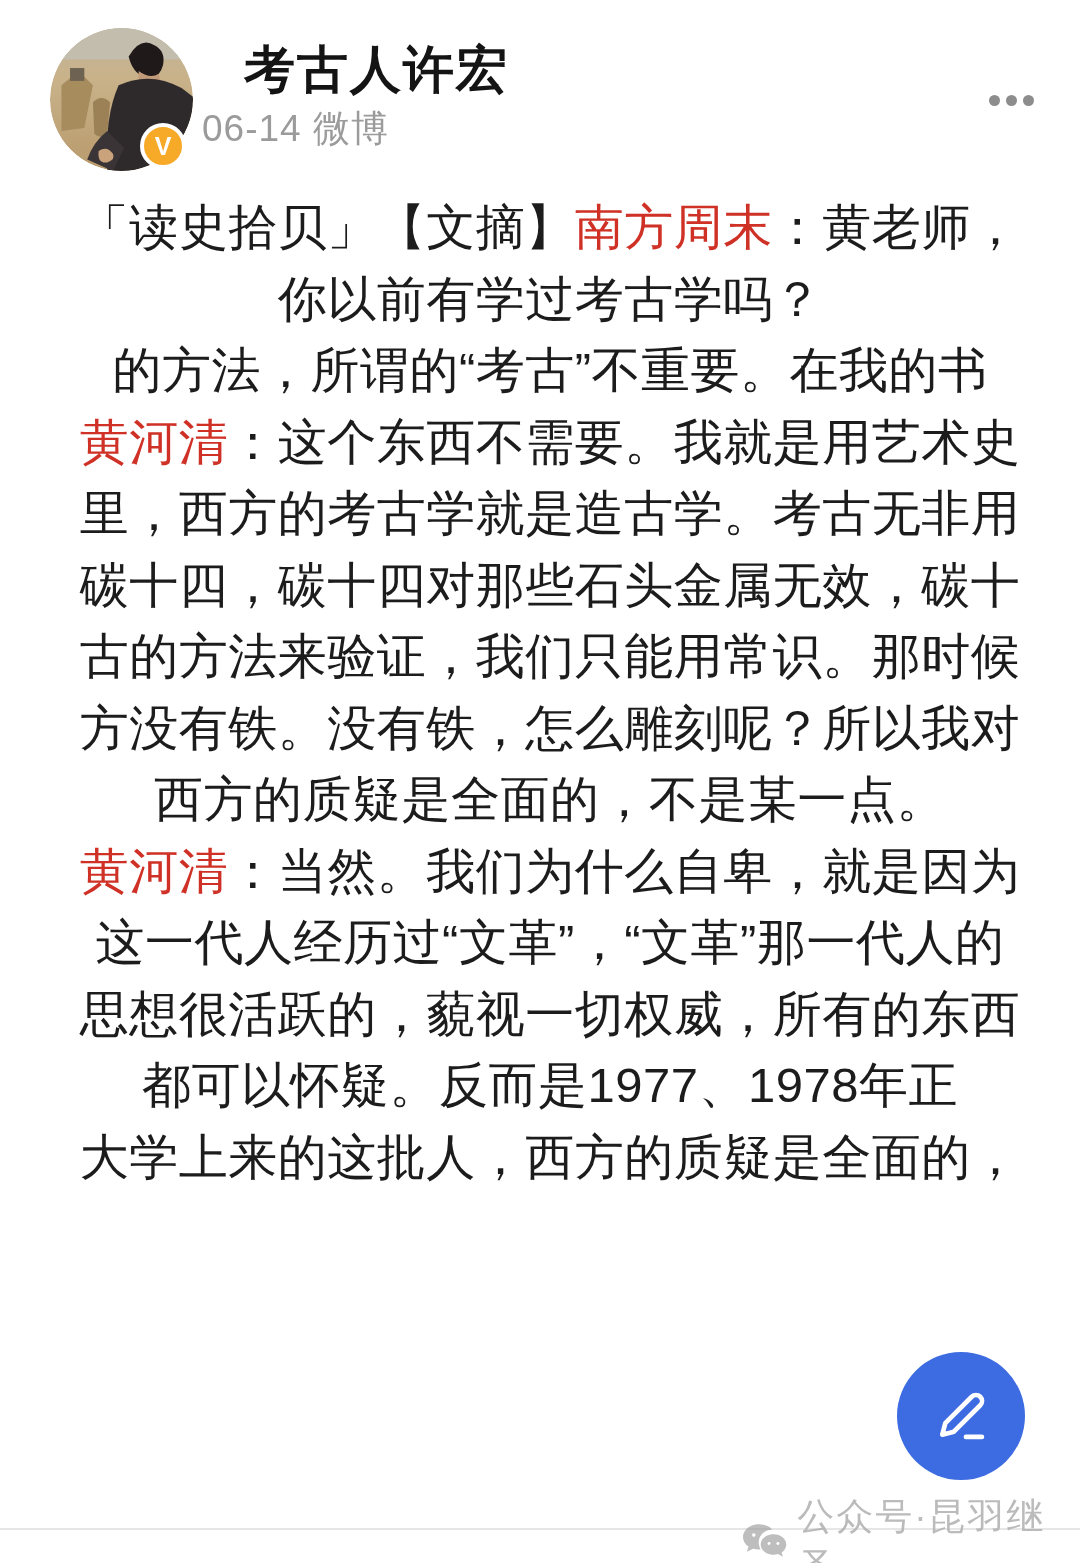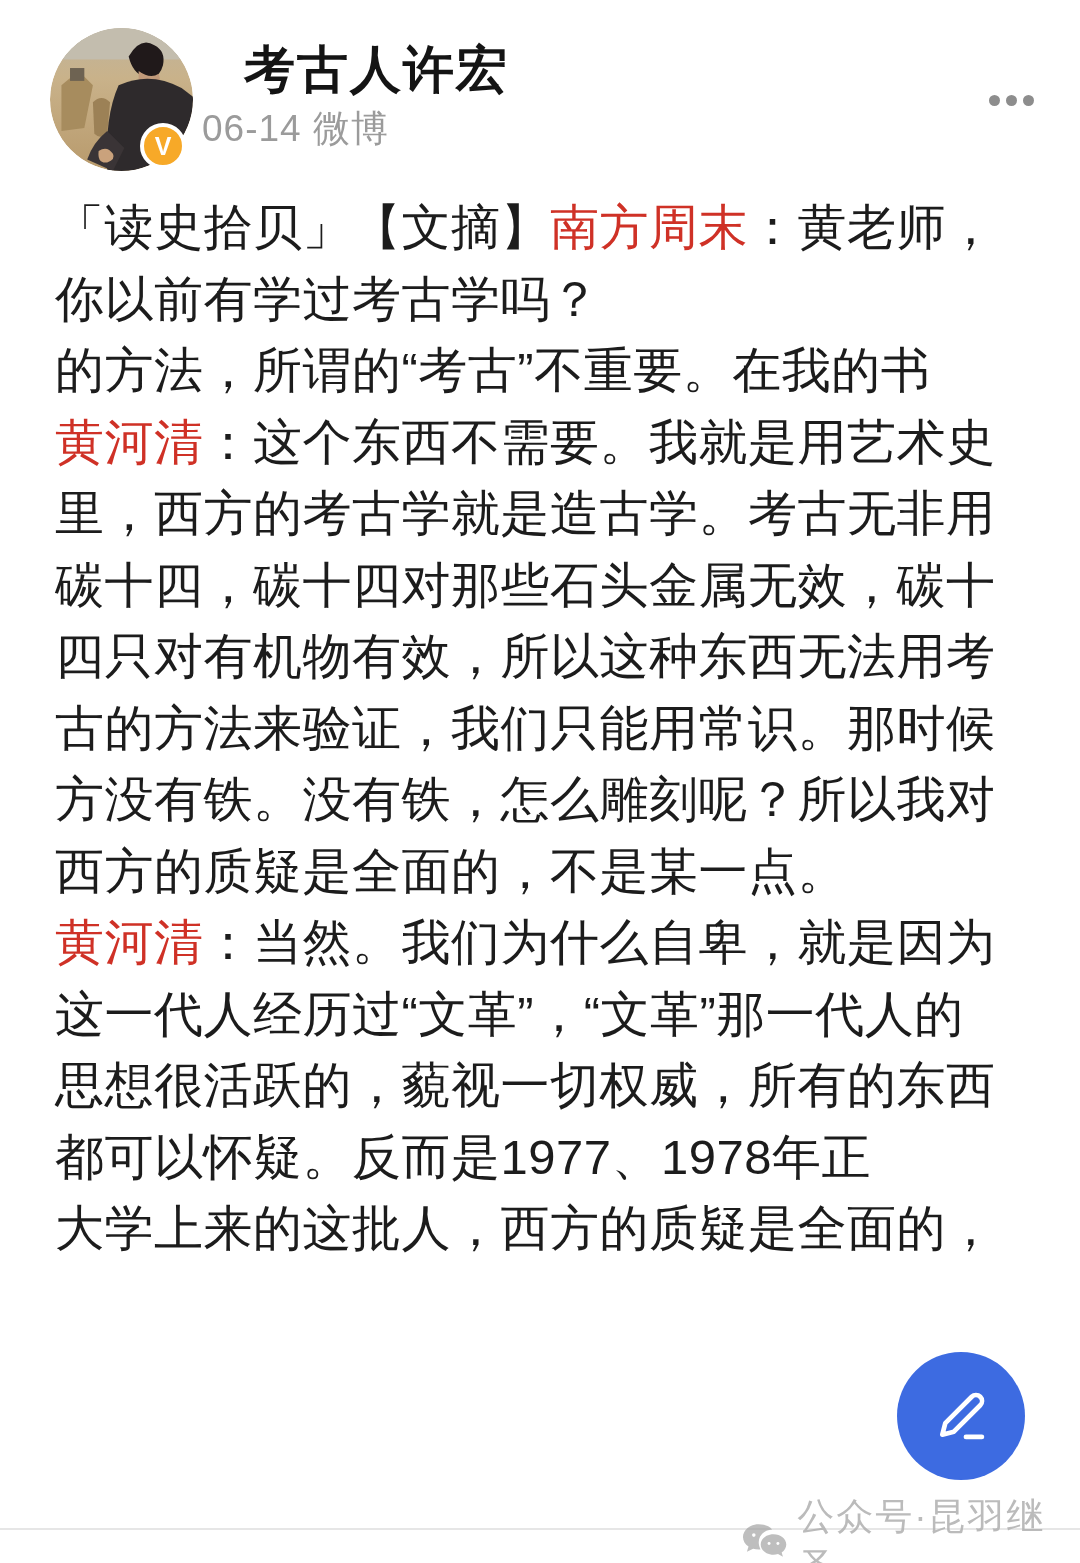--- a/index.html
+++ b/index.html
@@ -38,21 +38,21 @@
     position:absolute;left:983px;top:89px;display:flex;gap:6px;cursor:pointer;
     padding:6px;
   }
   .more span{
     width:11px;height:11px;border-radius:50%;background:#8d8d8d;display:block;
   }
 
   
   .content{
     position:absolute;left:55px;top:192px;width:990px;z-index:2;
-    font-size:49px;color:var(--body-text,#1c1c1c);
+    font-size:49px;color:var(--body-text,#1c1c1c);text-align:center;
   }
   .content .line{
     height:71.5px;line-height:71.5px;white-space:nowrap;
     letter-spacing:0.5px;
   }
   .content .seg-red{color:var(--accent-red,#cf3126);}
 
   
   .divider{
     position:absolute;left:0;top:1528px;width:1080px;height:2px;
@@ -118,21 +118,20 @@
     </div>
   </div>
 
   <main class="content">
       <div class="line"><span class="seg-black">「读史拾贝」【文摘】</span><span class="seg-red">南方周末</span><span class="seg-black">：黄老师，</span></div>
       <div class="line"><span class="seg-black">你以前有学过考古学吗？</span></div>
       <div class="line"><span class="seg-black">的方法，所谓的“考古”不重要。在我的书</span></div>
       <div class="line"><span class="seg-red">黄河清</span><span class="seg-black">：这个东西不需要。我就是用艺术史</span></div>
       <div class="line"><span class="seg-black">里，西方的考古学就是造古学。考古无非用</span></div>
       <div class="line"><span class="seg-black">碳十四，碳十四对那些石头金属无效，碳十</span></div>
-      <div class="line"><span class="seg-black">四只对有机物有效，所以这种东西无法用考</span></div>
       <div class="line"><span class="seg-black">古的方法来验证，我们只能用常识。那时候</span></div>
       <div class="line"><span class="seg-black">方没有铁。没有铁，怎么雕刻呢？所以我对</span></div>
       <div class="line"><span class="seg-black">西方的质疑是全面的，不是某一点。</span></div>
       <div class="line"><span class="seg-red">黄河清</span><span class="seg-black">：当然。我们为什么自卑，就是因为</span></div>
       <div class="line"><span class="seg-black">这一代人经历过“文革”，“文革”那一代人的</span></div>
       <div class="line"><span class="seg-black">思想很活跃的，藐视一切权威，所有的东西</span></div>
       <div class="line"><span class="seg-black">都可以怀疑。反而是1977、1978年正</span></div>
       <div class="line"><span class="seg-black">大学上来的这批人，西方的质疑是全面的，</span></div>
     </main>
 

